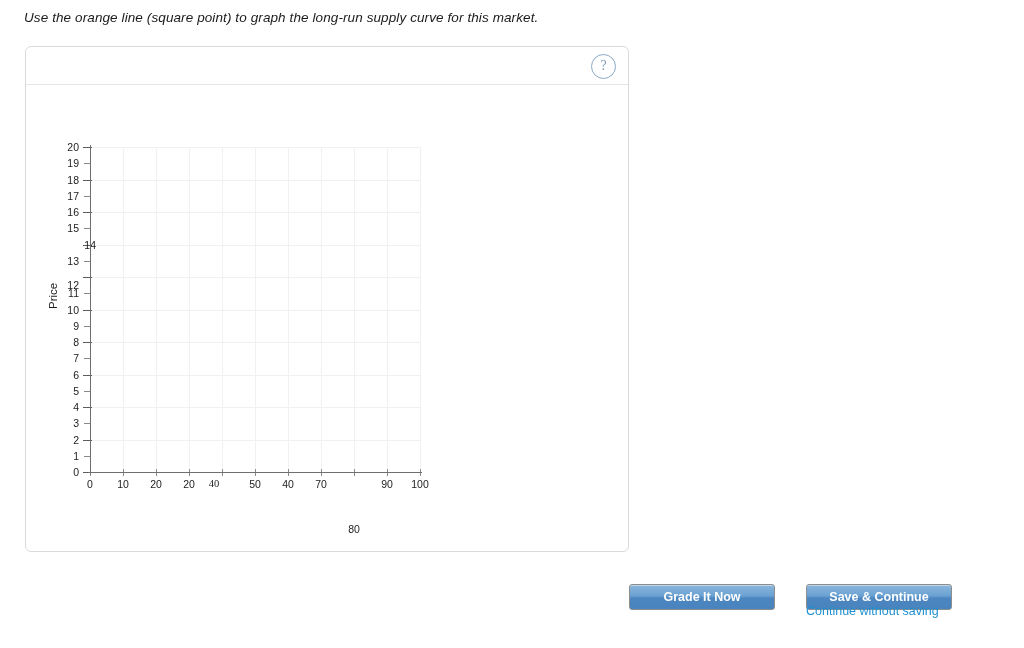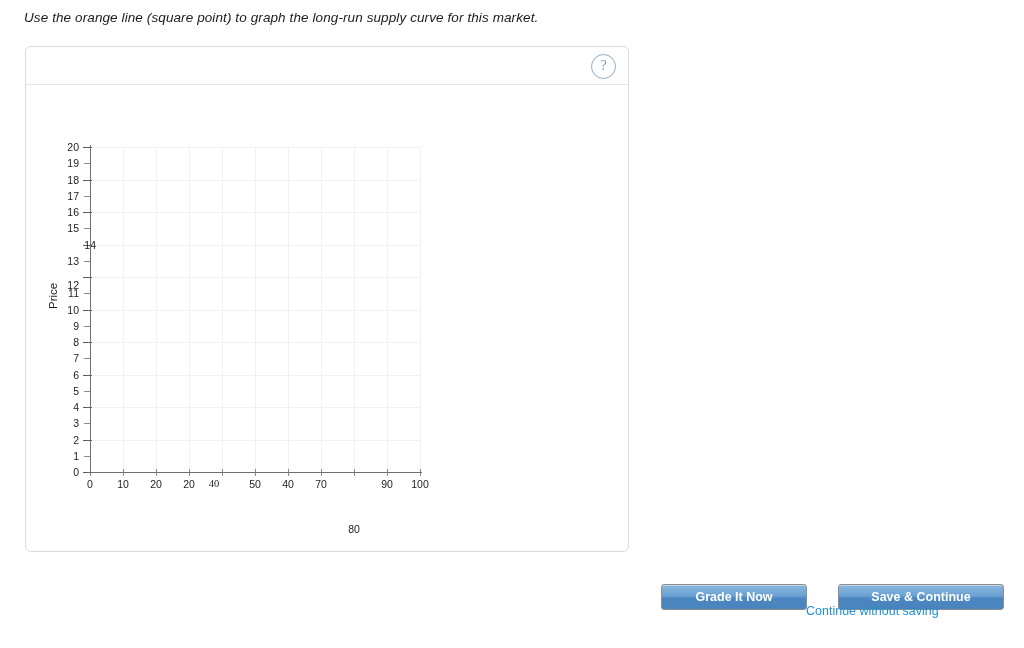--- a/index.html
+++ b/index.html
@@ -214,31 +214,30 @@
     font-size: 12.5px;
     font-weight: bold;
     color: #ffffff;
     border: 1px solid #8d8d8d;
     border-radius: 3px;
     background: linear-gradient(to bottom, #8ab6dd 0%, #6ba2d2 45%, #4b86c0 55%, #4a84be 100%);
     box-shadow: inset 0 1px 0 rgba(255,255,255,0.45);
     cursor: pointer;
     user-select: none;
     box-sizing: border-box;
-    margin-left: 32px;
   }
   .btn-grade {
     left: 629px;
     top: 584px;
     width: 146px;
   }
   .btn-save {
     left: 806px;
     top: 584px;
-    width: 166px;
+    width: 146px;
   }
   .link-continue {
     position: absolute;
     left: 806px;
     top: 604px;
     font-size: 12.5px;
     color: #1e90d0;
     cursor: pointer;
     white-space: nowrap;
   }

